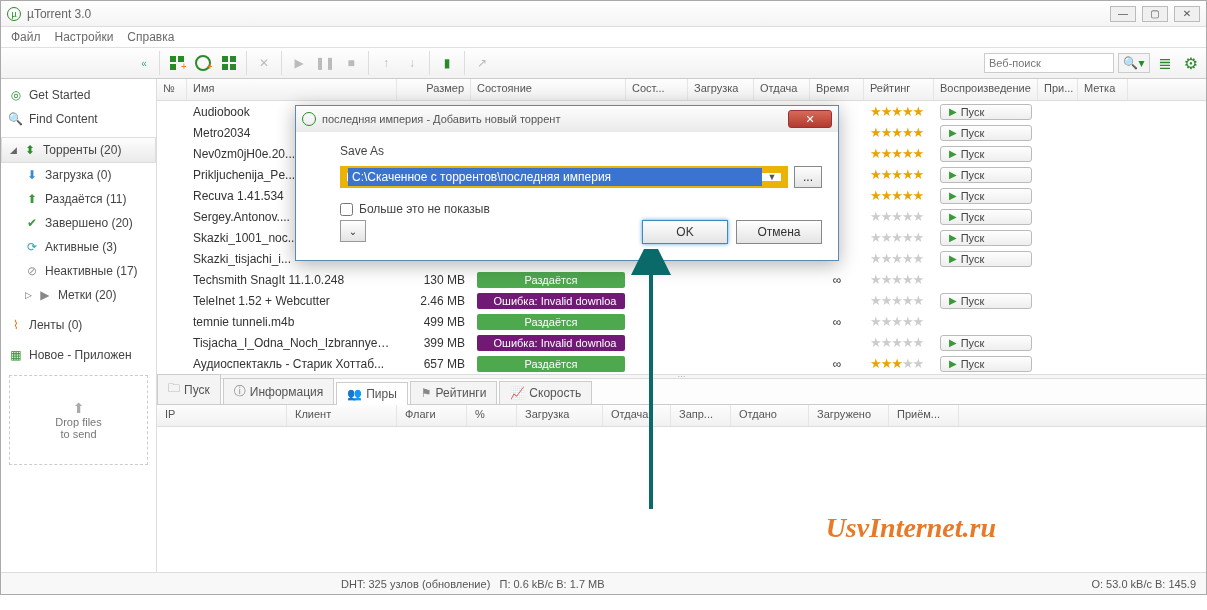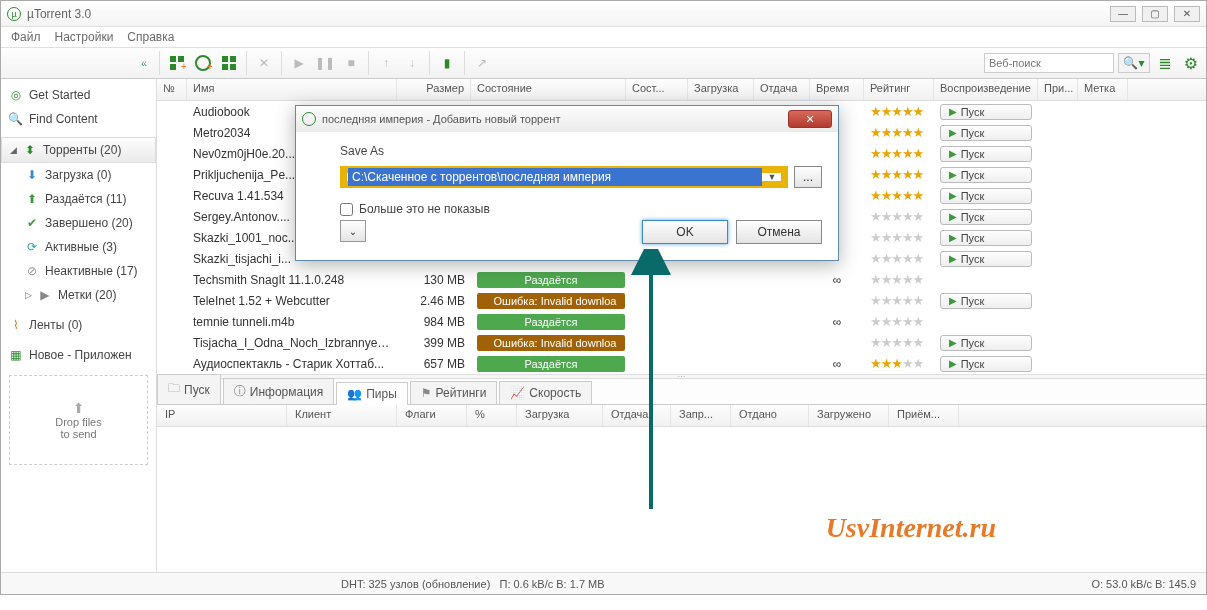--- a/index.html
+++ b/index.html
@@ -31,21 +31,21 @@
 .sb-drop { margin-top: auto; margin: 8px; border: 1px dashed #ccc; height: 90px; display:flex; flex-direction:column; align-items:center; justify-content:center; color:#777; font-size:11px; }
 .main { flex: 1; display: flex; flex-direction: column; overflow: hidden; }
 .cols { height: 22px; background: linear-gradient(#fdfdfd,#f1f1f1); border-bottom: 1px solid #ddd; display: flex; font-size: 11px; color: #555; }
 .col { border-right: 1px solid #e5e5e5; padding: 3px 6px; white-space: nowrap; overflow:hidden; }
 .c-no{width:30px;} .c-name{width:210px;} .c-size{width:74px;text-align:right;} .c-state{width:155px;} .c-sost{width:62px;} .c-dl{width:66px;} .c-ul{width:56px;} .c-time{width:54px;} .c-rating{width:70px;} .c-play{width:104px;} .c-pri{width:40px;} .c-label{width:50px;}
 .rows { flex: 0 0 auto; overflow: hidden; }
 .row { height: 21px; display: flex; align-items: center; font-size: 12px; color: #333; }
 .cell { padding: 0 6px; overflow: hidden; white-space: nowrap; text-overflow: ellipsis; }
 .stbar { height: 16px; border-radius: 2px; color: #fff; font-size: 11px; display: flex; align-items: center; justify-content: center; }
 .stbar.seed { background: #4ea84e; }
-.stbar.err { background: #a16207; padding-left: 8px; }
+.stbar.err { background: #701a75; padding-left: 8px; }
 .stars { color: #eaa300; letter-spacing: -1px; font-size: 13px; }
 .stars.dim { color: #ccc; }
 .playbtn { height: 16px; border: 1px solid #bbb; border-radius: 3px; background: linear-gradient(#fefefe,#eee); display: flex; align-items: center; gap: 4px; padding: 0 8px; font-size: 11px; color: #444; }
 .playbtn .tri { color: #3a9a3a; font-size: 10px; }
 .hsplit { height: 5px; background: #f6f6f6; border-top:1px solid #ddd; border-bottom:1px solid #ddd; display:flex; align-items:center; justify-content:center; color:#aaa; font-size:8px; }
 .tabs { height: 26px; display: flex; align-items: flex-end; border-bottom: 1px solid #ccc; background:#fdfdfd; }
 .tab { padding: 4px 10px; border: 1px solid #ccc; border-bottom: none; background: #f4f4f4; margin-right: 2px; font-size: 12px; color: #555; display:flex; gap:4px; align-items:center; }
 .tab.active { background: #fff; position: relative; top: 1px; }
 .cols2 { height: 22px; background: linear-gradient(#fdfdfd,#f1f1f1); border-bottom: 1px solid #ddd; display: flex; font-size: 11px; color: #555; }
 .cols2 .col { padding: 3px 8px; }
@@ -376,21 +376,21 @@
             <div class="cell c-rating"><span class="stars dim">★★★★★</span></div>
             <div class="cell c-play">
               <div class="playbtn"><span class="tri">▶</span>Пуск</div>
             </div>
             <div class="cell c-pri"></div>
             <div class="cell c-label"></div>
           </div>
           <div class="row">
             <div class="cell c-no"></div>
             <div class="cell c-name">temnie tunneli.m4b</div>
-            <div class="cell c-size" style="text-align:right">984 MB</div>
+            <div class="cell c-size" style="text-align:right">499 MB</div>
             <div class="cell c-state">
               <div class="stbar seed" style="width:148px">Раздаётся</div>
             </div>
             <div class="cell c-sost"></div>
             <div class="cell c-dl"></div>
             <div class="cell c-ul"></div>
             <div class="cell c-time" style="text-align:center">∞</div>
             <div class="cell c-rating"><span class="stars dim">★★★★★</span></div>
             <div class="cell c-play"></div>
             <div class="cell c-pri"></div>

